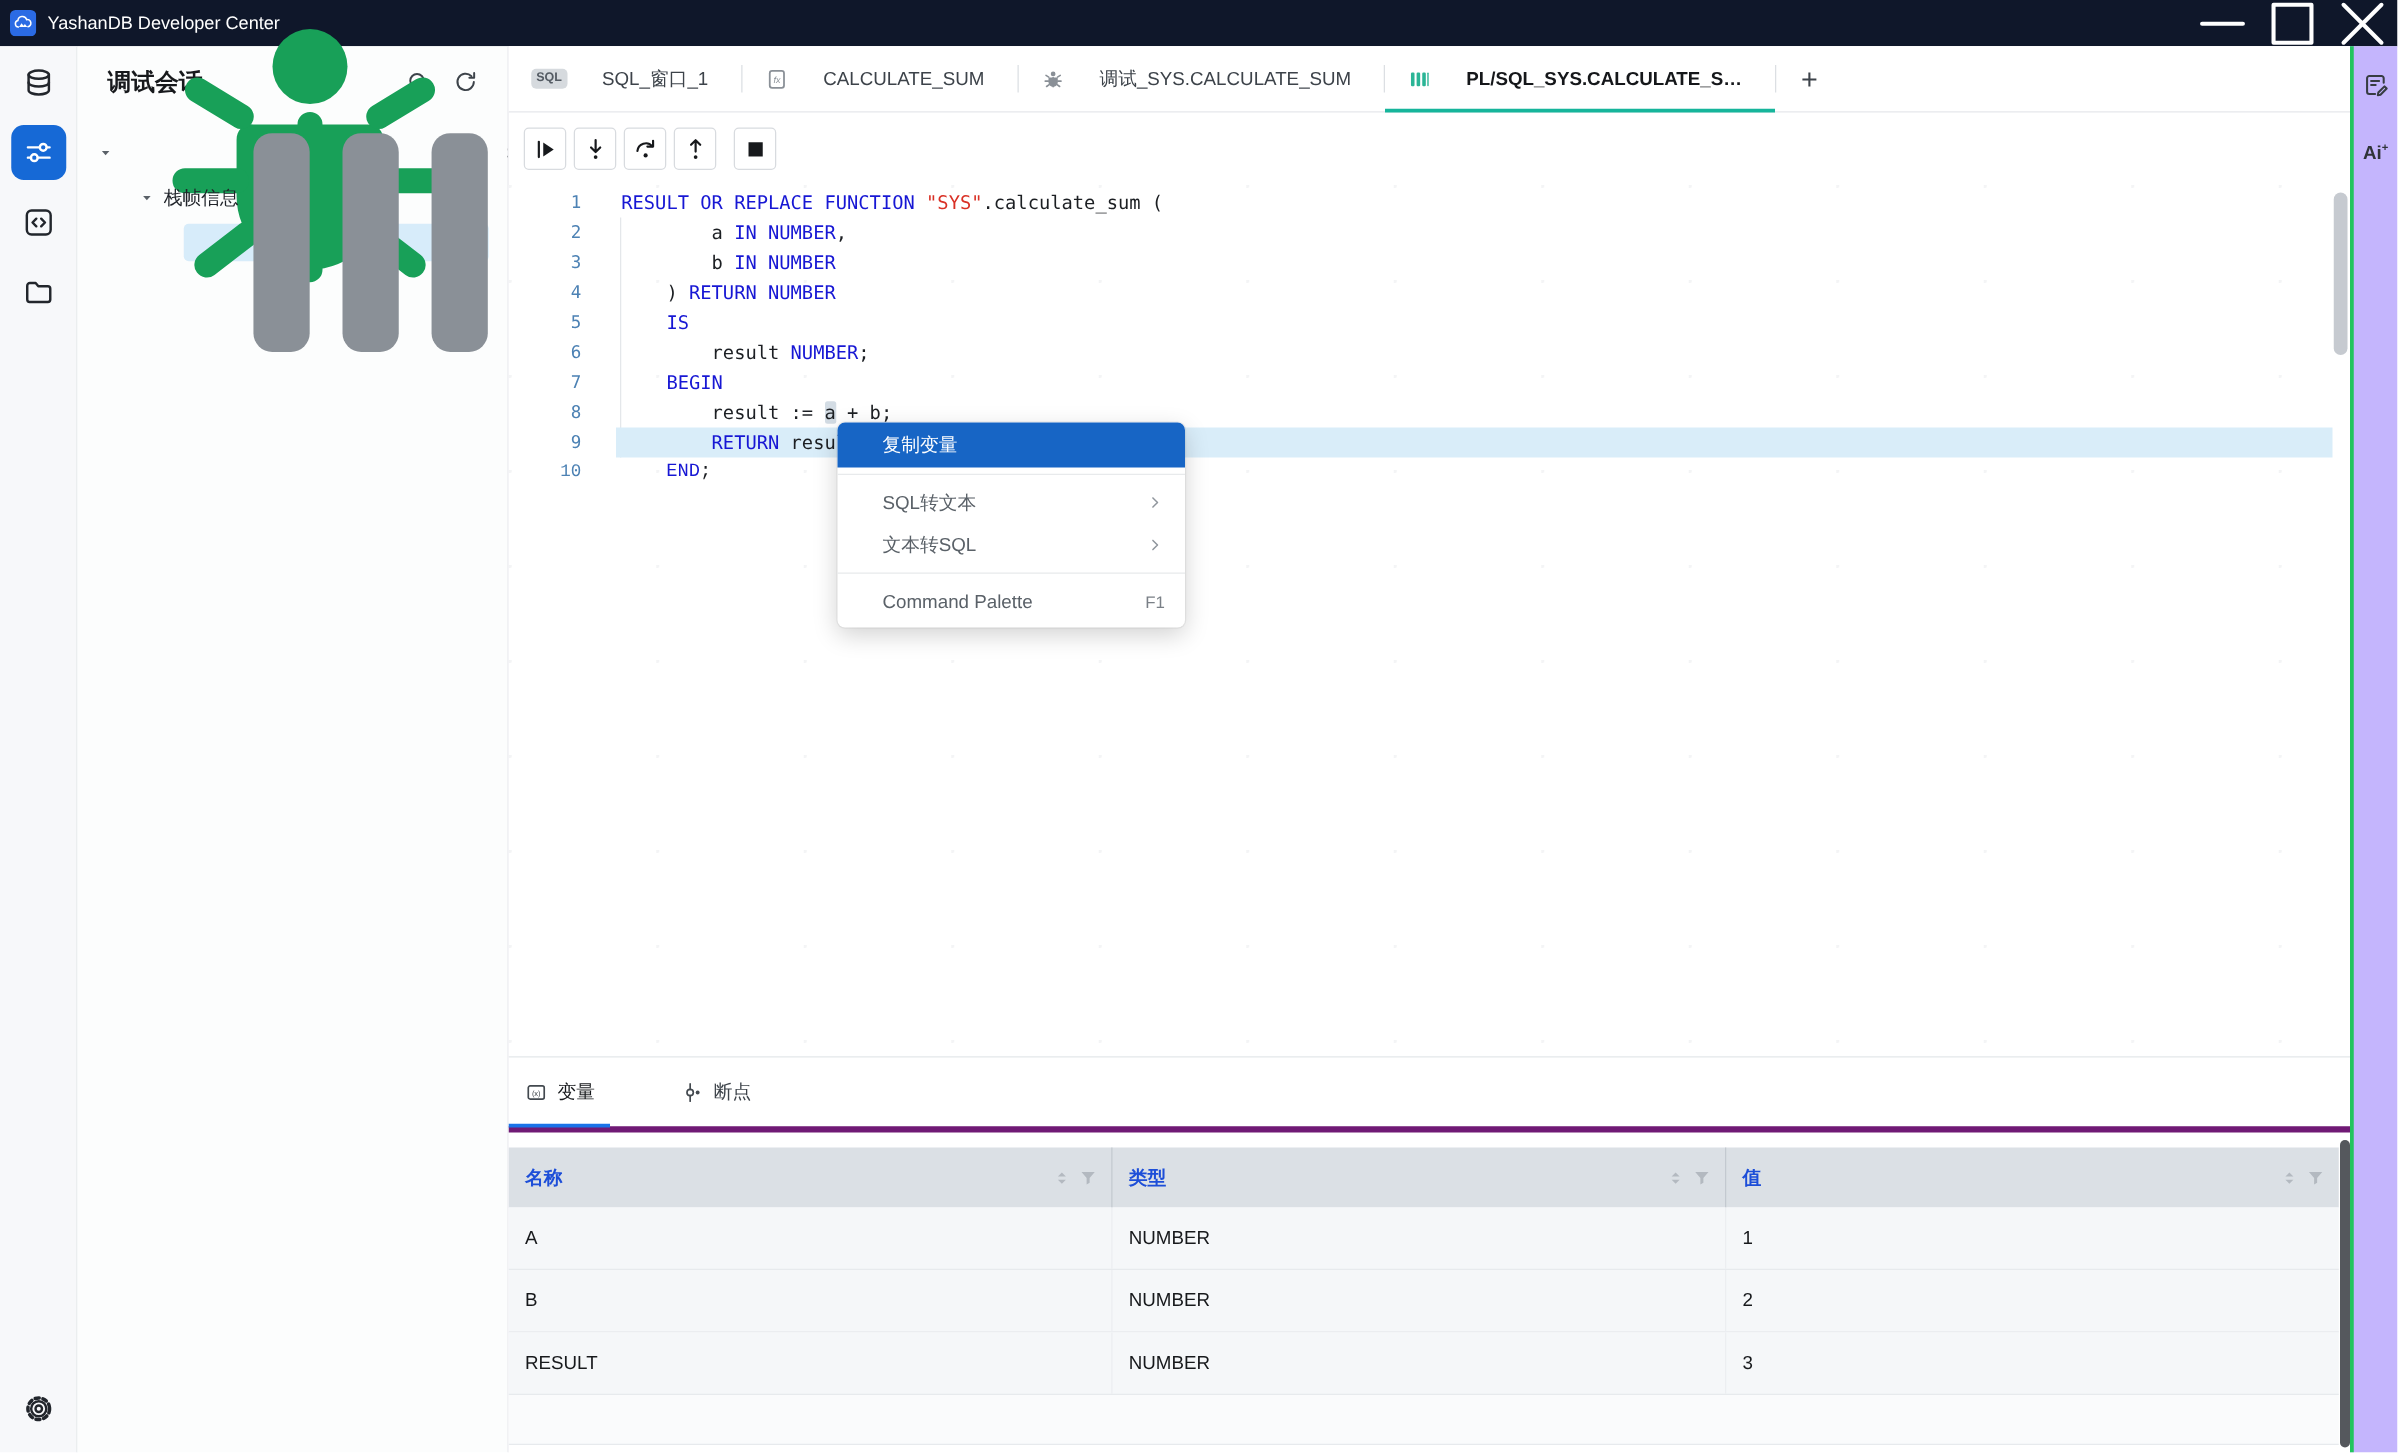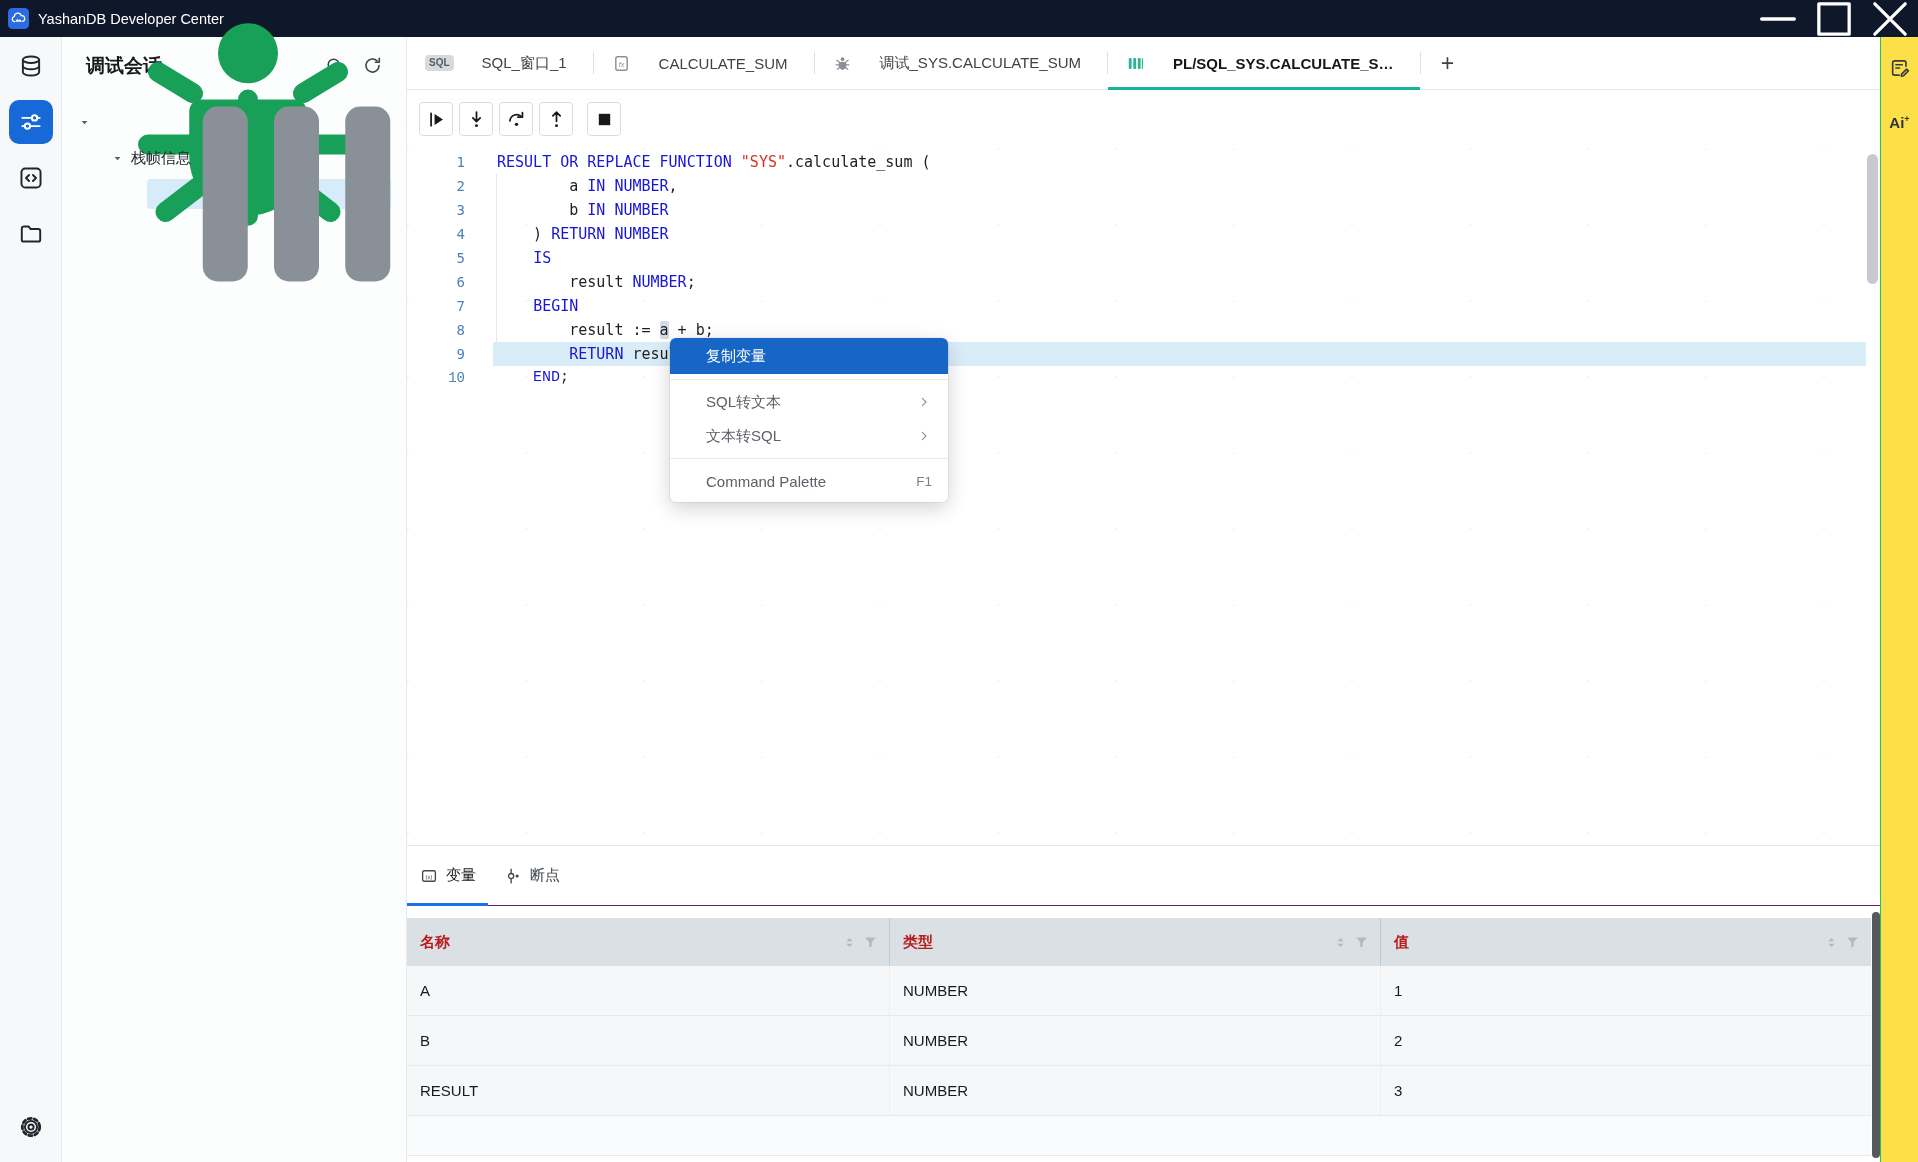--- a/index.html
+++ b/index.html
@@ -67,39 +67,39 @@
   .lnum{position:absolute;left:0;width:58px;text-align:right;color:#4d82b4;font-size:14px}
   .ctext{position:absolute;left:90px;white-space:pre;color:#1c1f23}
   .kw{color:#1717d4}
   .str{color:#d93025}
   .whl{background:#d3dce4;border-radius:2px}
   .iguide{position:absolute;left:89px;top:26px;height:192px;width:1px;background:#e4e7ea}
   .ed-thumb{position:absolute;right:2px;top:6px;width:11px;height:130px;background:#c6cad0;border-radius:6px}
 
   
   .bottom{height:317px;border-top:1px solid #e4e7ea;background:#fff;position:relative}
-  .btabs{height:60px;display:flex;align-items:center;padding-left:13px;border-bottom:1px solid #701a75;gap:28px}
+  .btabs{height:60px;display:flex;align-items:center;padding-left:13px;border-bottom:5px solid #701a75;gap:69px}
   .btab{position:relative;height:100%;display:flex;align-items:center;gap:8px;font-size:15px;color:#3d434a}
   .btab .icn{width:18px;height:18px;color:#43494f}
   .btab.active{color:#15171a}
   .btab.active::after{content:'';position:absolute;left:-13px;right:-12px;bottom:-1px;height:3px;background:#1a73e8}
   .tablewrap{margin:12px 9px 0 0}
   .thead{height:48px;background:#dbe0e5;display:flex}
-  .th{display:flex;align-items:center;padding:0 10px 0 13px;font-weight:bold;font-size:15px;color:#b91c1c}
+  .th{display:flex;align-items:center;padding:0 10px 0 13px;font-weight:bold;font-size:15px;color:#1d4ed8}
   .th+.th{border-left:1px solid #c3c9d0}
   .th-label{flex:1}
   .th .icn{width:17px;height:17px;color:#b3b9c0;margin-left:4px}
   .trow2{height:50px;display:flex;background:#f5f7f9;border-bottom:1px solid #e7eaed}
   .trow2 .td{display:flex;align-items:center;padding-left:13px;font-size:15px;color:#17191c}
   .trow2 .td+.td{border-left:1px solid #eceef1}
   .trow2.empty{height:40px;background:#fafbfc}
   .bp-scroll{position:absolute;right:0;top:66px;bottom:4px;width:8px;background:#55585d;border-radius:4px}
 
   
-  .rrail{width:38px;border-left:1px solid #22c55e;background:#fde047;display:flex;flex-direction:column;align-items:center;padding-top:18px;gap:28px}
+  .rrail{width:38px;border-left:3px solid #22c55e;background:#c4b5fd;display:flex;flex-direction:column;align-items:center;padding-top:18px;gap:28px}
   .rr-btn{background:none;border:none;width:26px;height:26px;color:#373c42;display:flex;align-items:center;justify-content:center;padding:0}
   .rr-btn .icn{width:22px;height:22px}
   .ai-txt{font-size:15px;color:#2f3338;font-weight:bold}
   .ai-txt sup{font-size:9px}
 
   
   .ctxmenu{position:absolute;left:670px;top:338px;width:278px;background:#fff;border-radius:6px;
     box-shadow:0 6px 20px rgba(0,0,0,.18),0 0 0 1px rgba(0,0,0,.05);padding-bottom:4px;z-index:50}
   .cm-item{height:34px;display:flex;align-items:center;padding:0 16px 0 36px;font-size:15px;color:#5a6168}
   .cm-item.hl{height:36px;background:#1765c5;color:#fff;border-radius:6px 6px 0 0}

